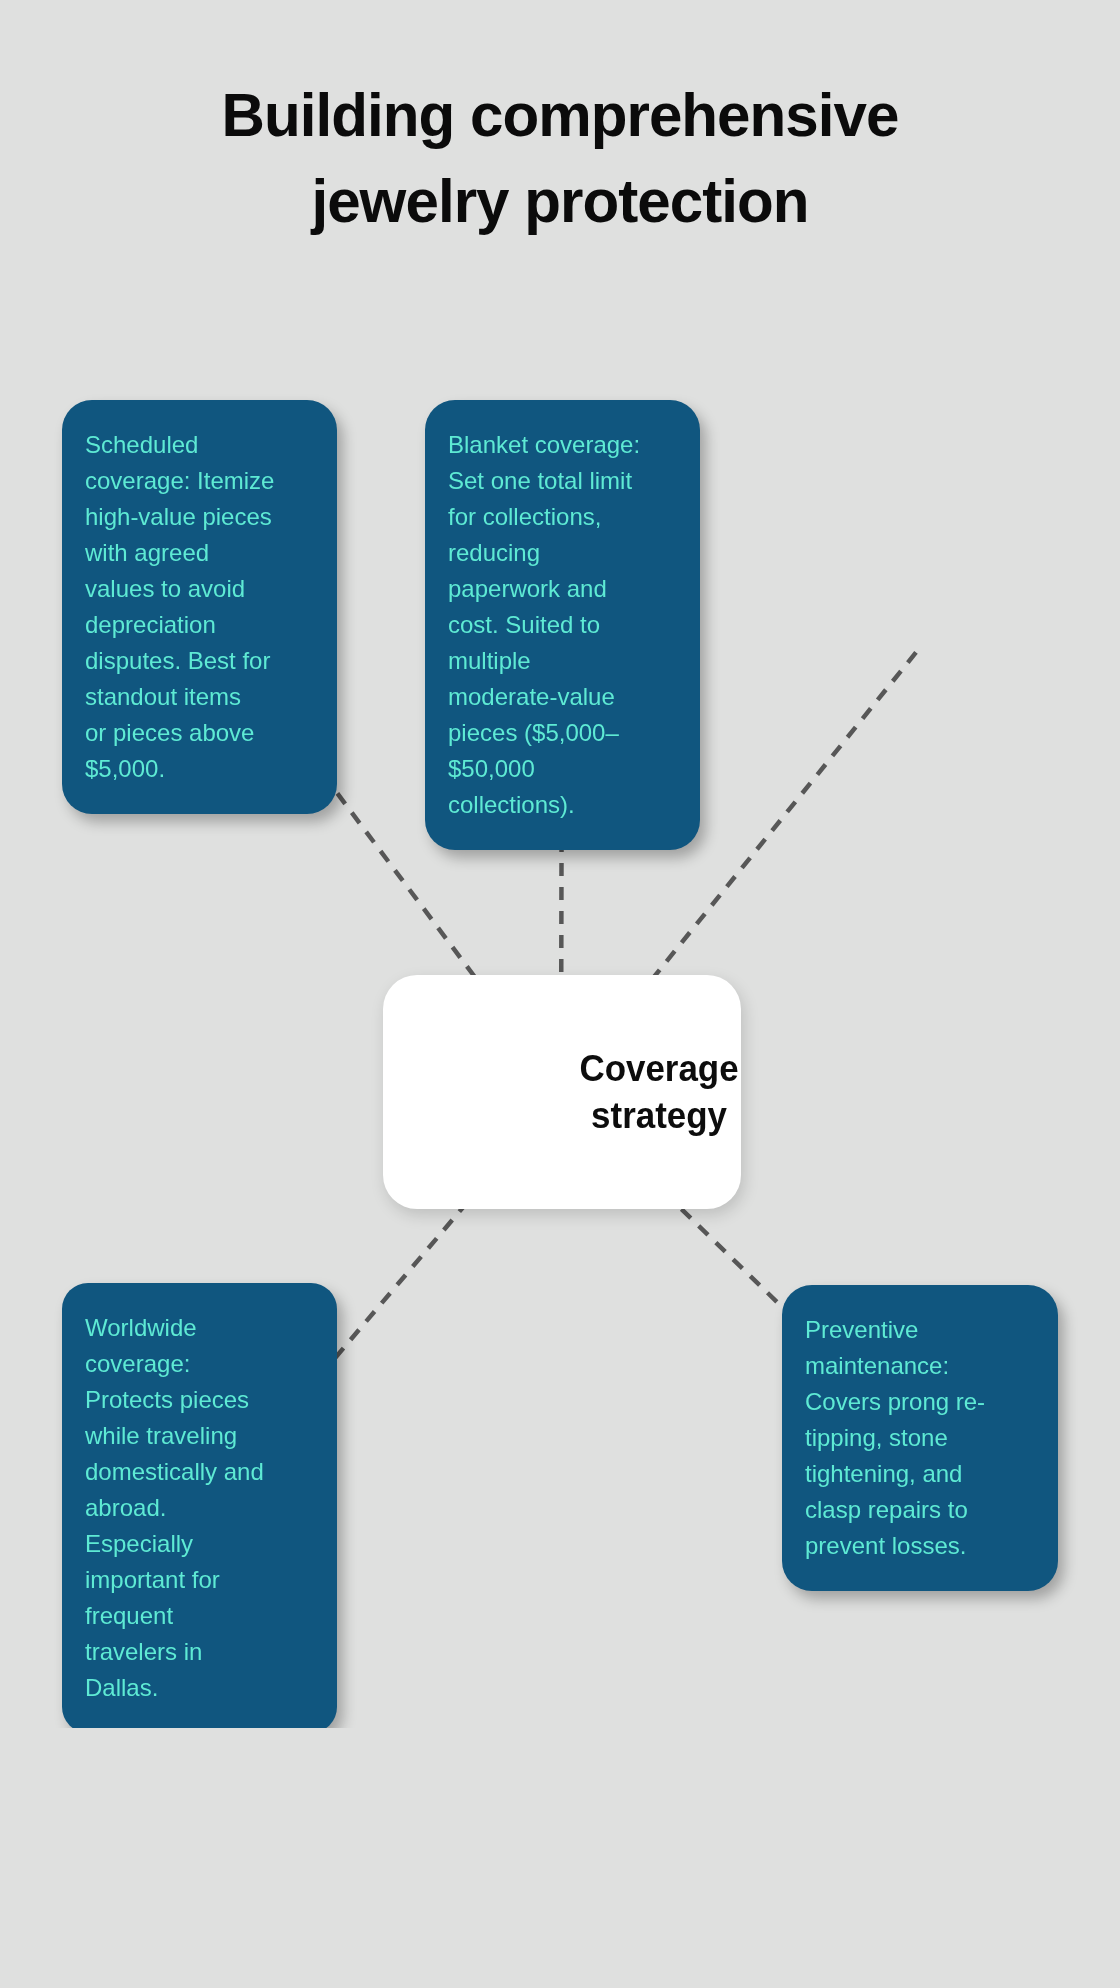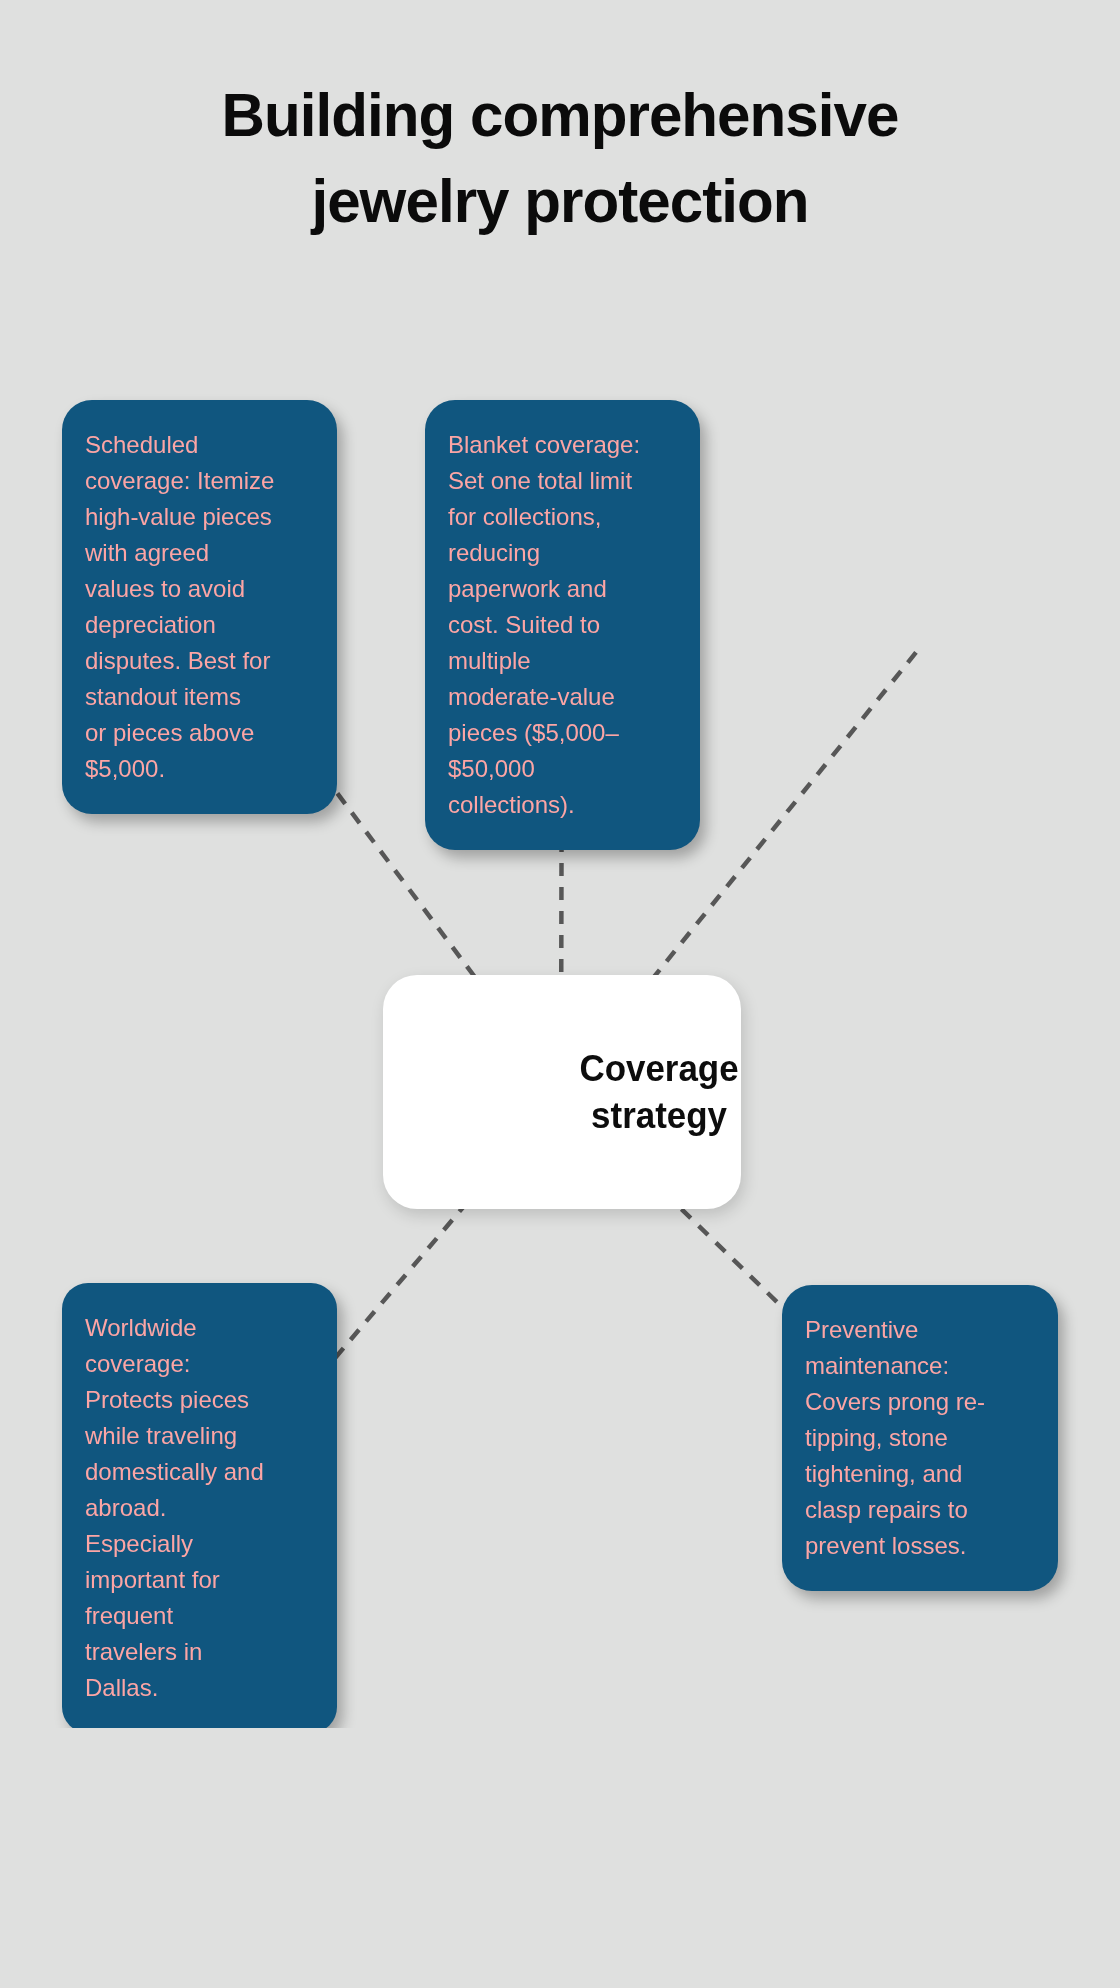--- a/index.html
+++ b/index.html
@@ -45,21 +45,21 @@
     position: absolute;
     z-index: 2;
     width: 275px;
     background: #10567f;
     border-radius: 30px;
     box-shadow: 6px 8px 14px rgba(0,0,0,0.28);
     box-sizing: border-box;
     padding: 27px 18px 27px 23px;
   }
   .node-text {
-    color: #fca5a5;
+    color: #5eead4;
     font-size: 24px;
     line-height: 36px;
     white-space: pre-line;
   }
   .node-1 { left: 62px;  top: 400px; }
   .node-2 { left: 425px; top: 400px; }
   .node-3 { left: 785px; top: 400px; }
   .node-4 { left: 62px;  top: 1283px; border-radius: 26px; }
   .node-5 { left: 782px; top: 1285px; width: 276px; }
   .center-node {

